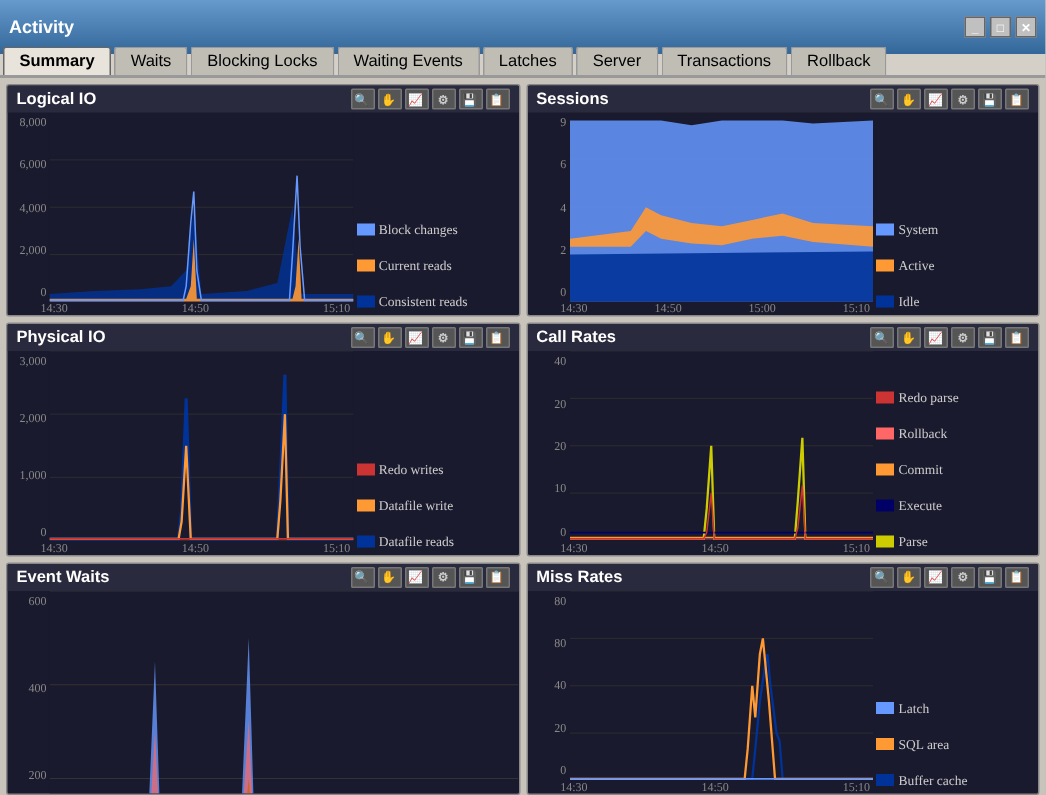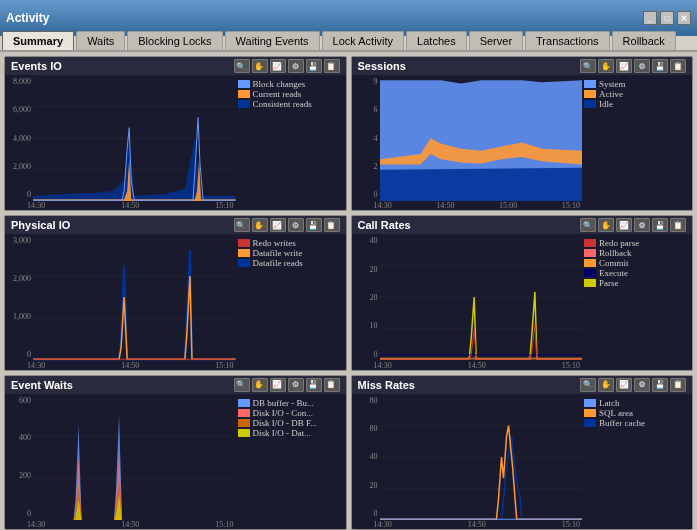--- a/index.html
+++ b/index.html
@@ -110,22 +110,22 @@
       display: flex;
       flex: 1;
       overflow: hidden;
       font-family: Liberation Serif, serif;
     }
     .legend-area {
       width: 110px;
       padding: 4px 4px 4px 2px;
       display: flex;
       flex-direction: column;
-      justify-content: flex-start;
-      gap: 0;
+      justify-content: flex-end;
+      gap: 14px;
     }
     .legend-item {
       display: flex;
       align-items: center;
       gap: 3px;
       color: #ccc;
       font-size: 9px;
     }
     .legend-color {
       width: 12px;
@@ -174,32 +174,31 @@
     <div class="title-bar-btn">□</div>
     <div class="title-bar-btn">✕</div>
   </div>
 </div>
 
 <div class="tab-bar">
   <div class="tab active">Summary</div>
   <div class="tab">Waits</div>
   <div class="tab">Blocking Locks</div>
   <div class="tab">Waiting Events</div>
-  <div class="tab">Lock Activity</div>
   <div class="tab">Latches</div>
   <div class="tab">Server</div>
   <div class="tab">Transactions</div>
   <div class="tab">Rollback</div>
 </div>
 
 <div class="main-content">
 
   <div class="panel">
     <div class="panel-title">
-      <span>Events IO</span>
+      <span>Logical IO</span>
       <div class="panel-toolbar">
         <div class="toolbar-btn">🔍</div>
         <div class="toolbar-btn">✋</div>
         <div class="toolbar-btn">📈</div>
         <div class="toolbar-btn">⚙</div>
         <div class="toolbar-btn">💾</div>
         <div class="toolbar-btn">📋</div>
       </div>
     </div>
     <div class="panel-body">
@@ -475,38 +474,20 @@
 
             <polygon points="0,120 40,120 42,118 45,100 48,120 80,120 82,115 85,95 88,120 200,120" fill="#cccc00" opacity="0.8"></polygon>
           </svg>
         </div>
         <div class="x-axis-labels">
           <span>14:30</span>
           <span>14:50</span>
           <span>15:10</span>
         </div>
       </div>
-      <div class="legend-area">
-        <div class="legend-item">
-          <div class="legend-color" style="background:#6699ff;"></div>
-          <span>DB buffer - Bu...</span>
-        </div>
-        <div class="legend-item">
-          <div class="legend-color" style="background:#ff6666;"></div>
-          <span>Disk I/O - Con...</span>
-        </div>
-        <div class="legend-item">
-          <div class="legend-color" style="background:#cc6600;"></div>
-          <span>Disk I/O - DB F...</span>
-        </div>
-        <div class="legend-item">
-          <div class="legend-color" style="background:#cccc00;"></div>
-          <span>Disk I/O - Dat...</span>
-        </div>
-      </div>
     </div>
   </div>
 
   <div class="panel">
     <div class="panel-title">
       <span>Miss Rates</span>
       <div class="panel-toolbar">
         <div class="toolbar-btn">🔍</div>
         <div class="toolbar-btn">✋</div>
         <div class="toolbar-btn">📈</div>

